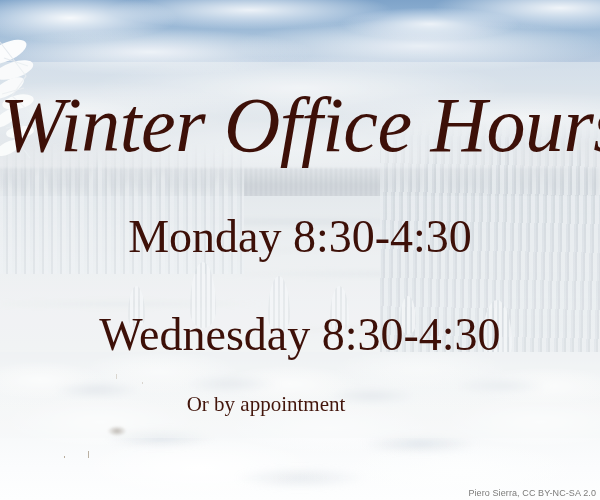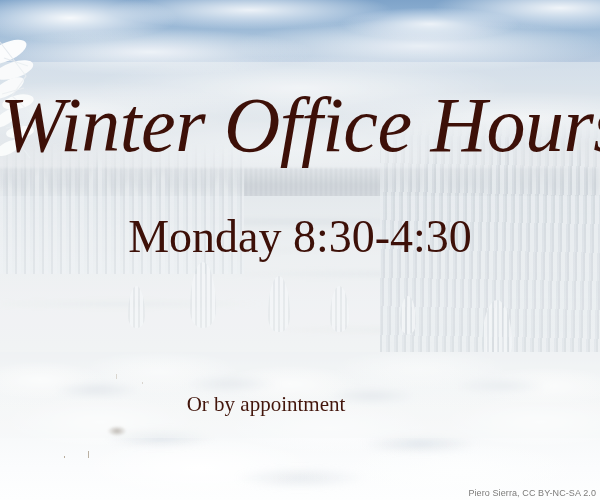--- a/index.html
+++ b/index.html
@@ -374,19 +374,20 @@
 
     <div class="scrim"></div>
     <div class="haze"></div>
   </div>
 
   <div class="text-layer">
     <div class="title">Winter Office Hours</div>
 
     <div class="hours-line hours-1">Monday 8:30-4:30</div>
 
+    <div class="hours-line hours-2">Wednesday 8:30-4:30</div>
 
     <div class="note">Or by appointment</div>
 
     <div class="credit">Piero Sierra, CC BY-NC-SA 2.0</div>
   </div>
 
 </div>
 
 </body></html>

